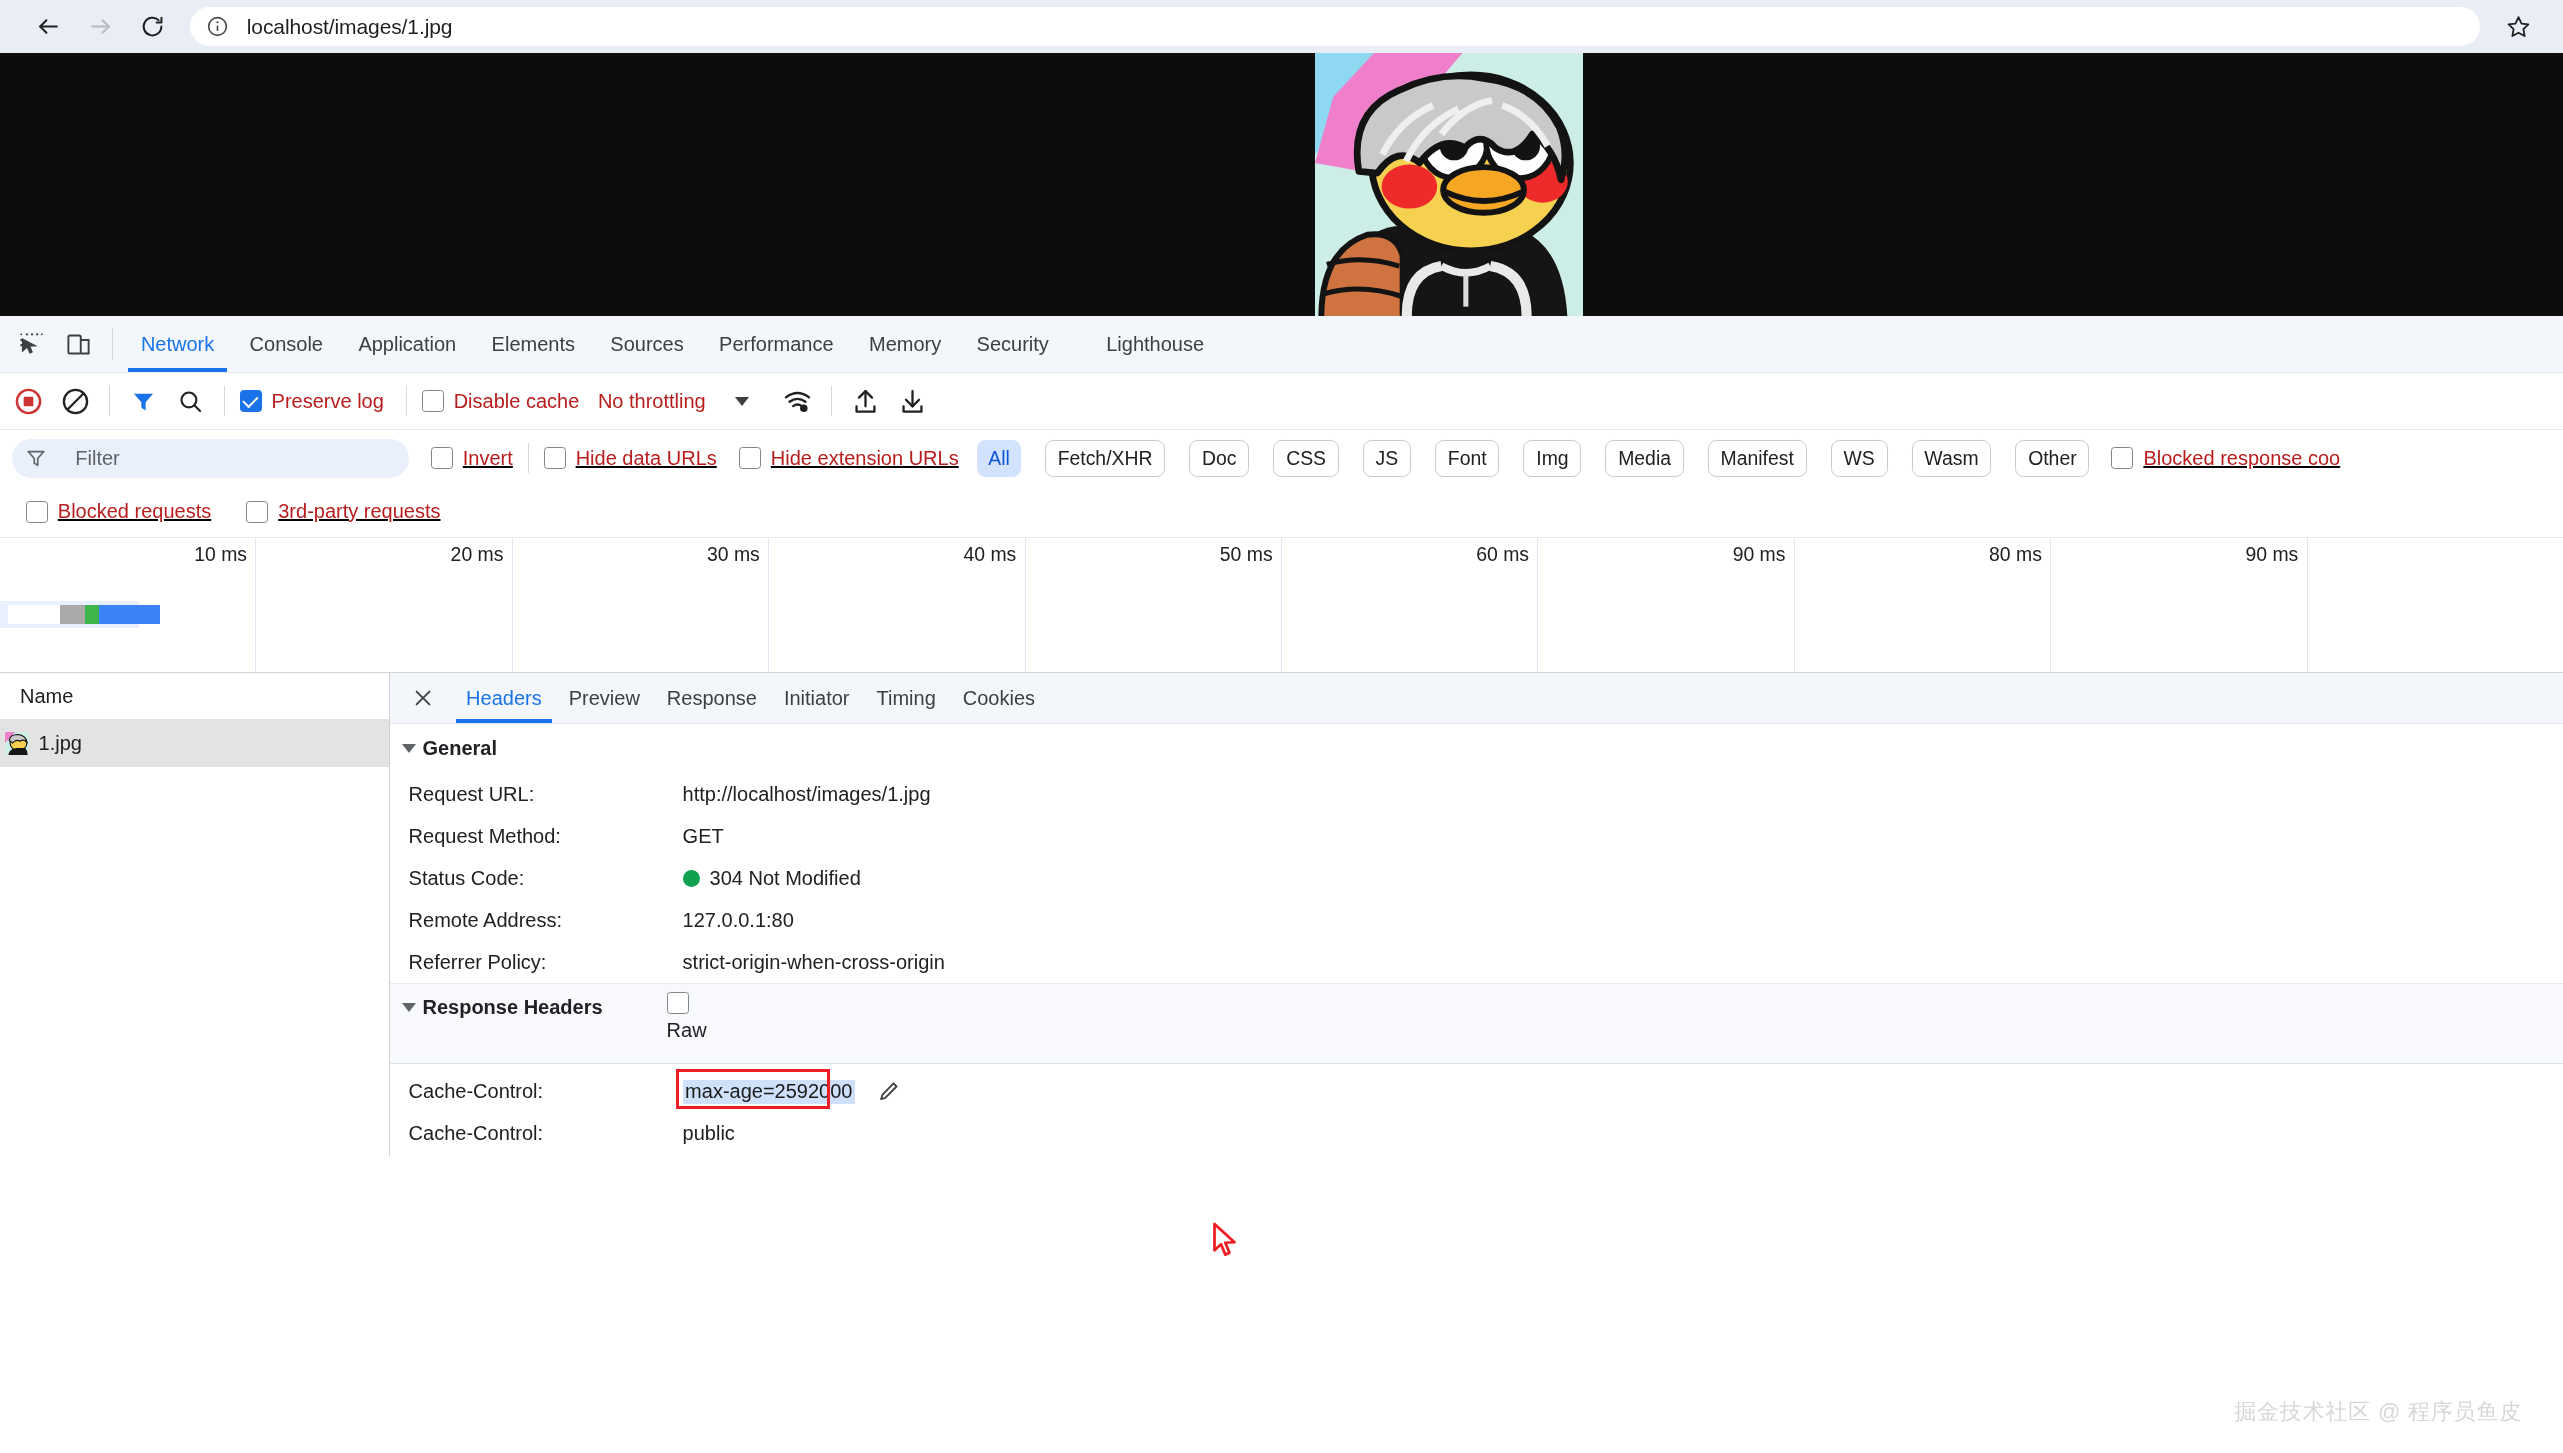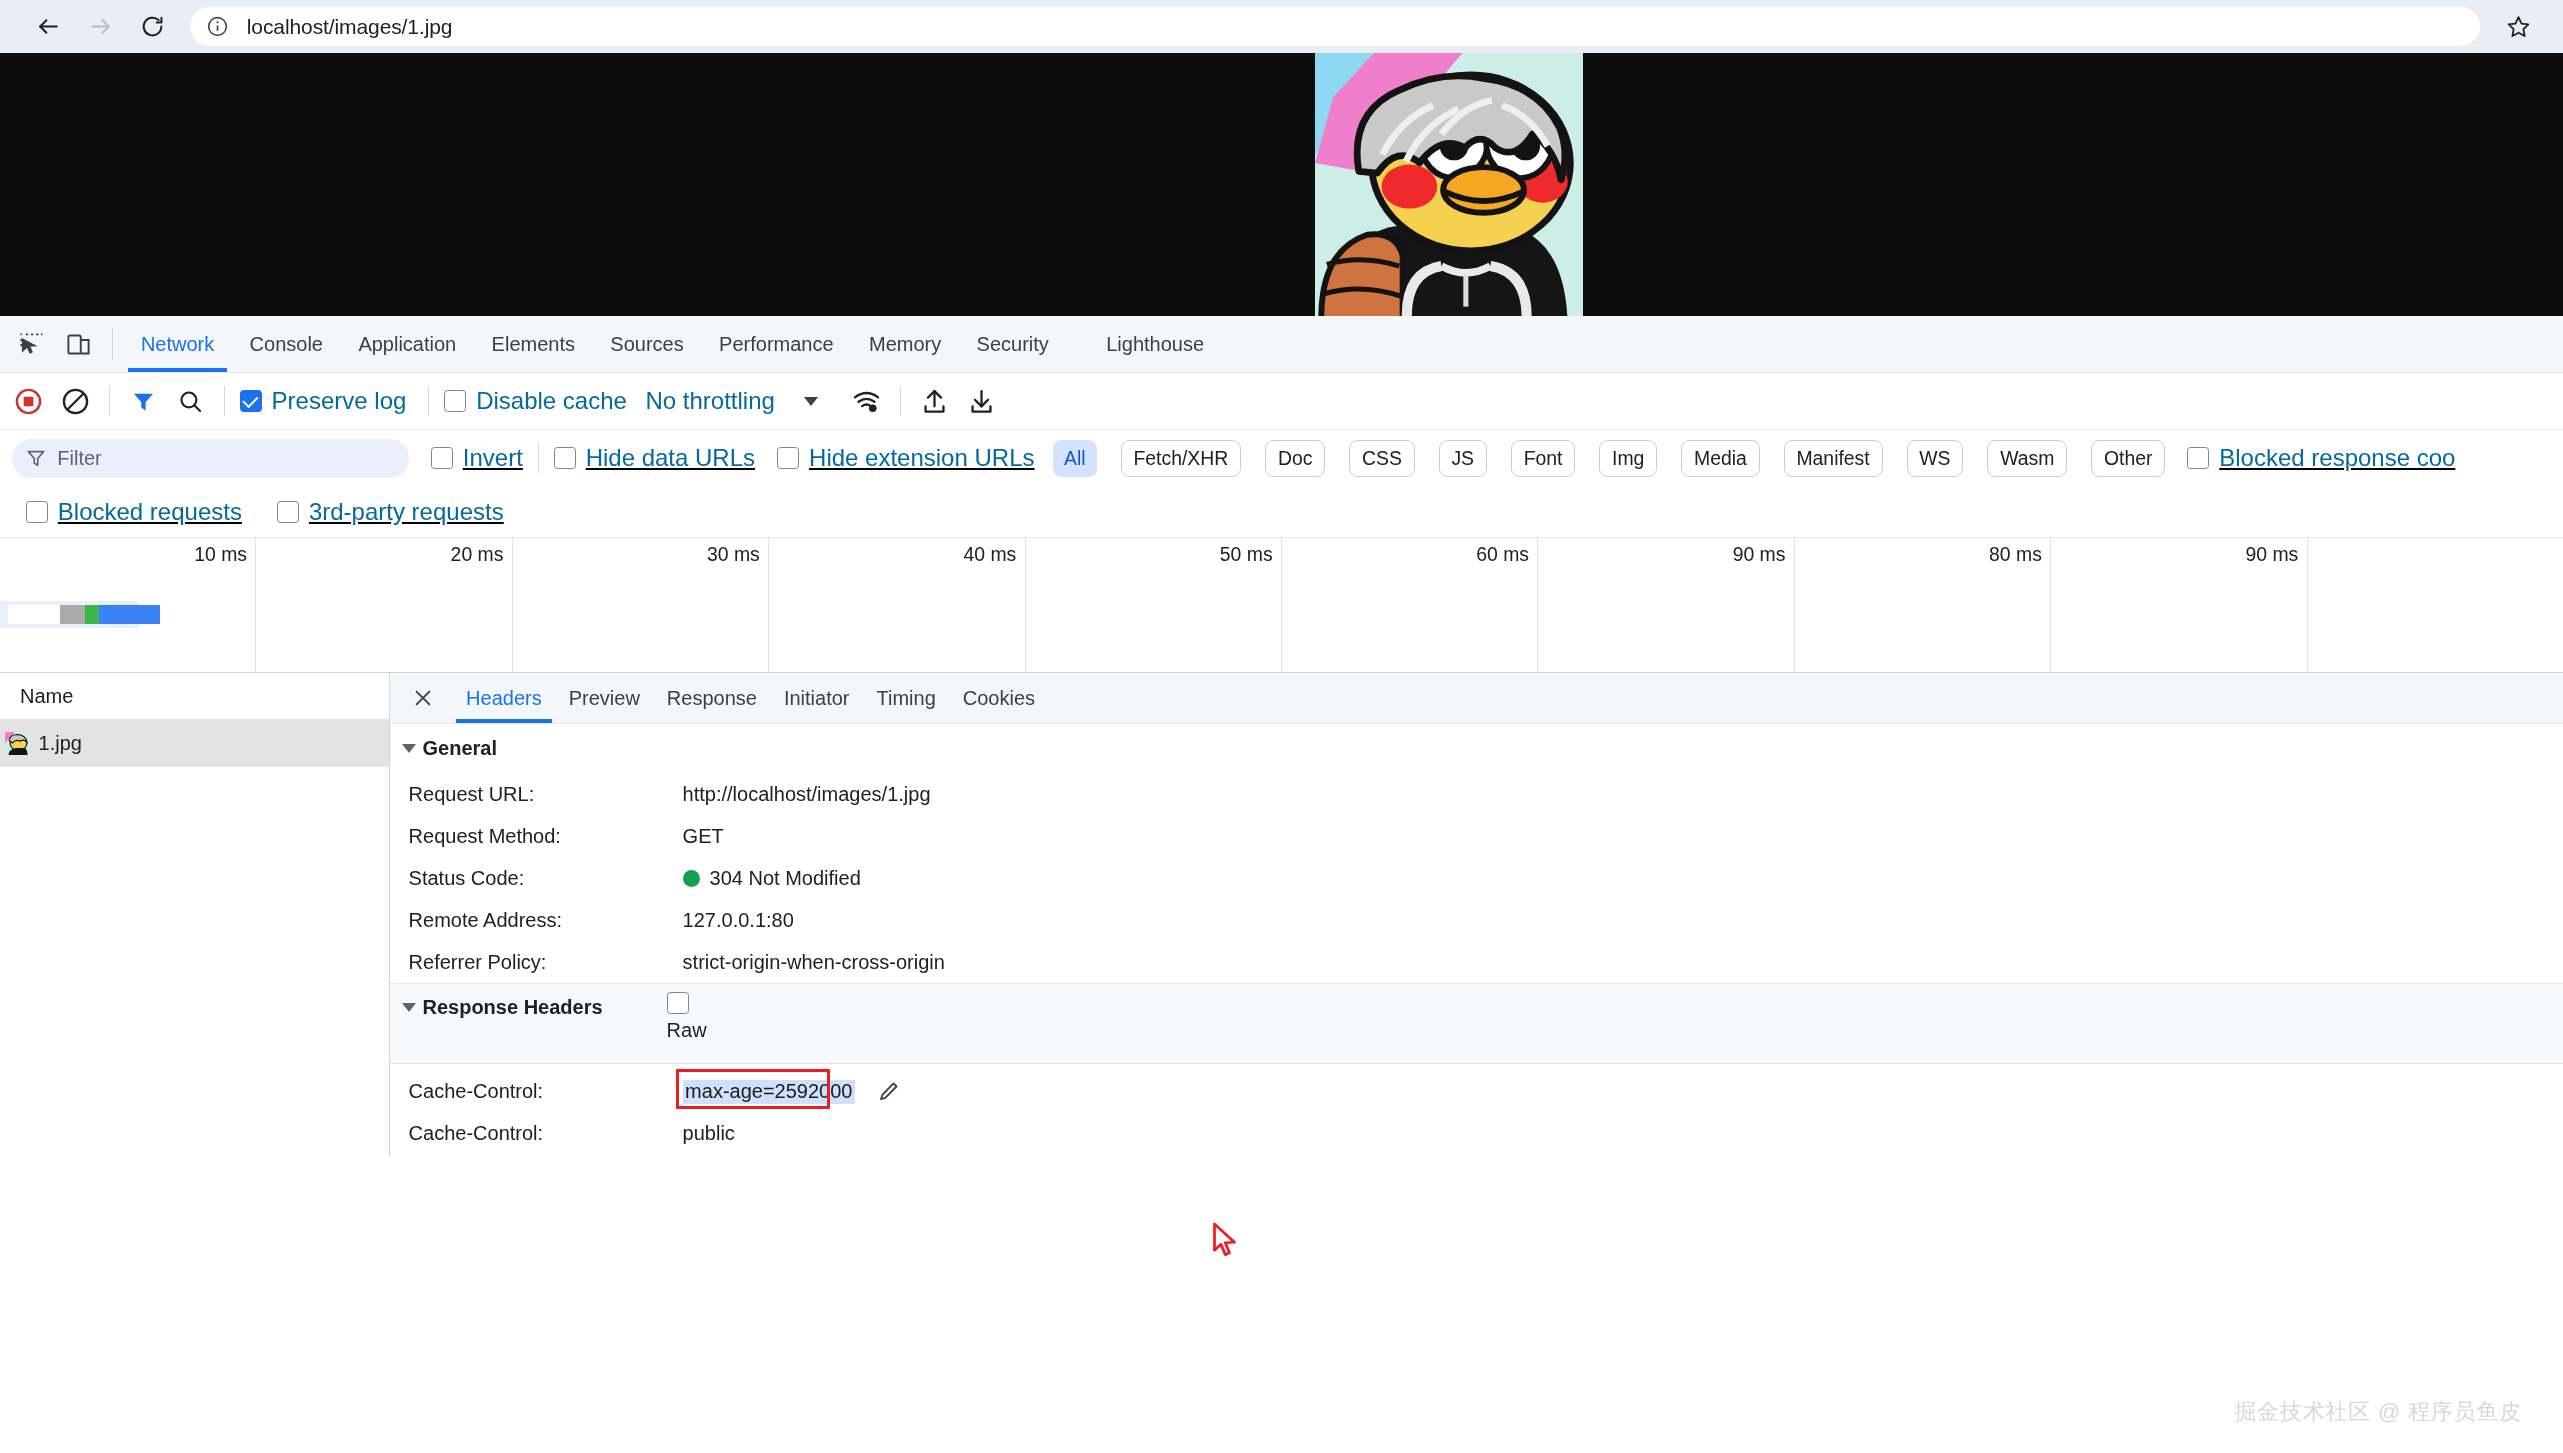--- a/index.html
+++ b/index.html
@@ -94,31 +94,31 @@
   .tb-check { display:flex; align-items:center; gap:10px; margin-left:5px; white-space:nowrap; }
   .cb {
     width:22px; height:22px; border:1.7px solid #80868b; border-radius:3.4px; background:#fff; flex:none;
     display:flex; align-items:center; justify-content:center;
   }
   .cb.checked { background:#1a73e8; border-color:#1a73e8; }
   .cb.checked::after {
     content:""; width:6.8px; height:11.8px; border:solid #fff; border-width:0 2.5px 2.5px 0;
     transform: rotate(45deg); margin-top:-2.5px;
   }
-  .tb-label { font-size:24px; color:#0369a1;text-align:center; }
+  .tb-label { font-size:20px; color:#b91c1c;text-align:center; }
   .tb-select { display:flex; align-items:center; gap:29px; margin-left:18.6px; }
   .tb-select .caret { width:0;height:0;border-left:7.6px solid transparent;border-right:7.6px solid transparent;border-top:9.3px solid #3c4043; }
 
   .dt-filterbar {
     height: 56px; display:flex; align-items:center; padding-left:5px;
     background:#fff;
   }
   .filter-input {
     width: 397px; height: 39px; background:#eaf0fb; border-radius:19.4px;
-    display:flex; align-items:center; padding: 0 13.5px; gap: 10px; margin-left: 6.8px;
+    display:flex; align-items:center; padding: 0 13.5px; gap: 28px; margin-left: 6.8px;
   }
   .filter-input .ph { font-size:20px; color:#5f6368; }
   .fb-check { display:flex; align-items:center; gap:10px; margin-left:22px; white-space:nowrap;text-decoration:underline; }
   .fb-sep { width:0.8px; height:30px; background:#d5d9de; margin: 0 15px; flex:none; }
   .type-pills { display:flex; align-items:center; gap:24px; margin-left:18.6px; }
   .pill {
     height:37px; padding: 0 11.8px; border-radius:8.4px;
     display:flex; align-items:center; justify-content:center;
     font-size:19.4px; color:#202124; border:0.8px solid #c8ccd1; background:#fff;
     white-space:nowrap;

